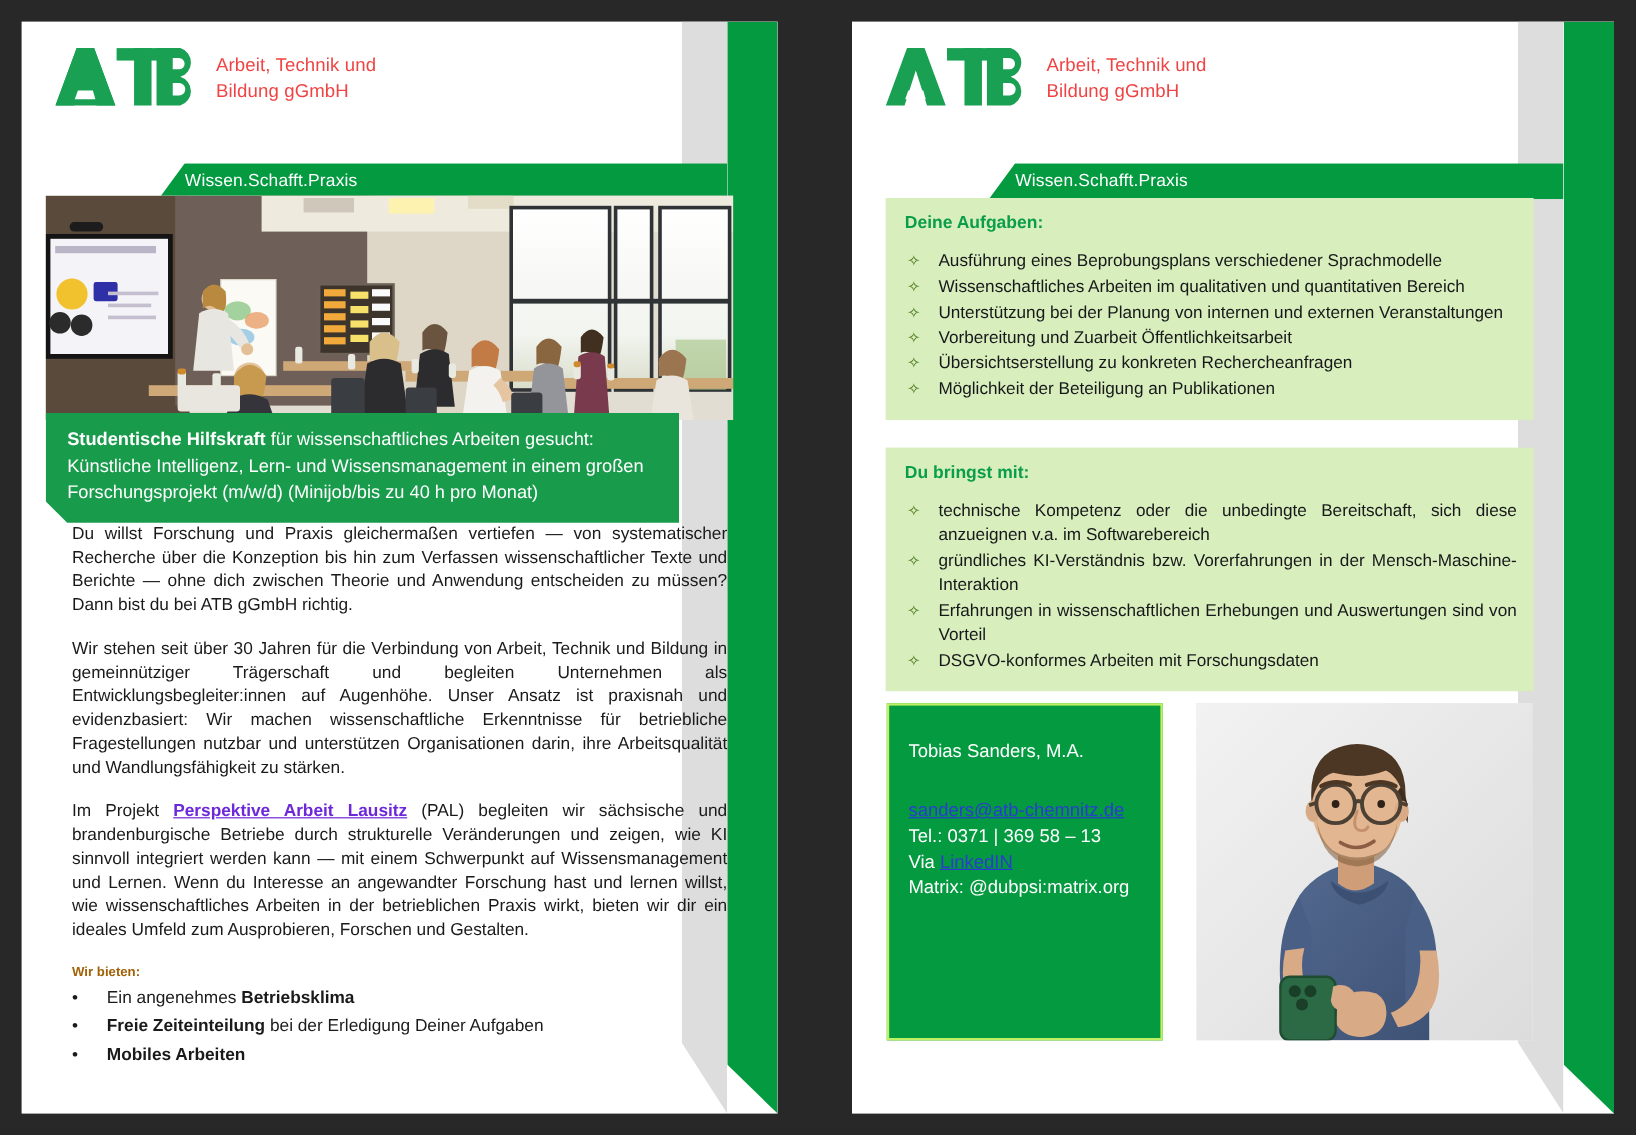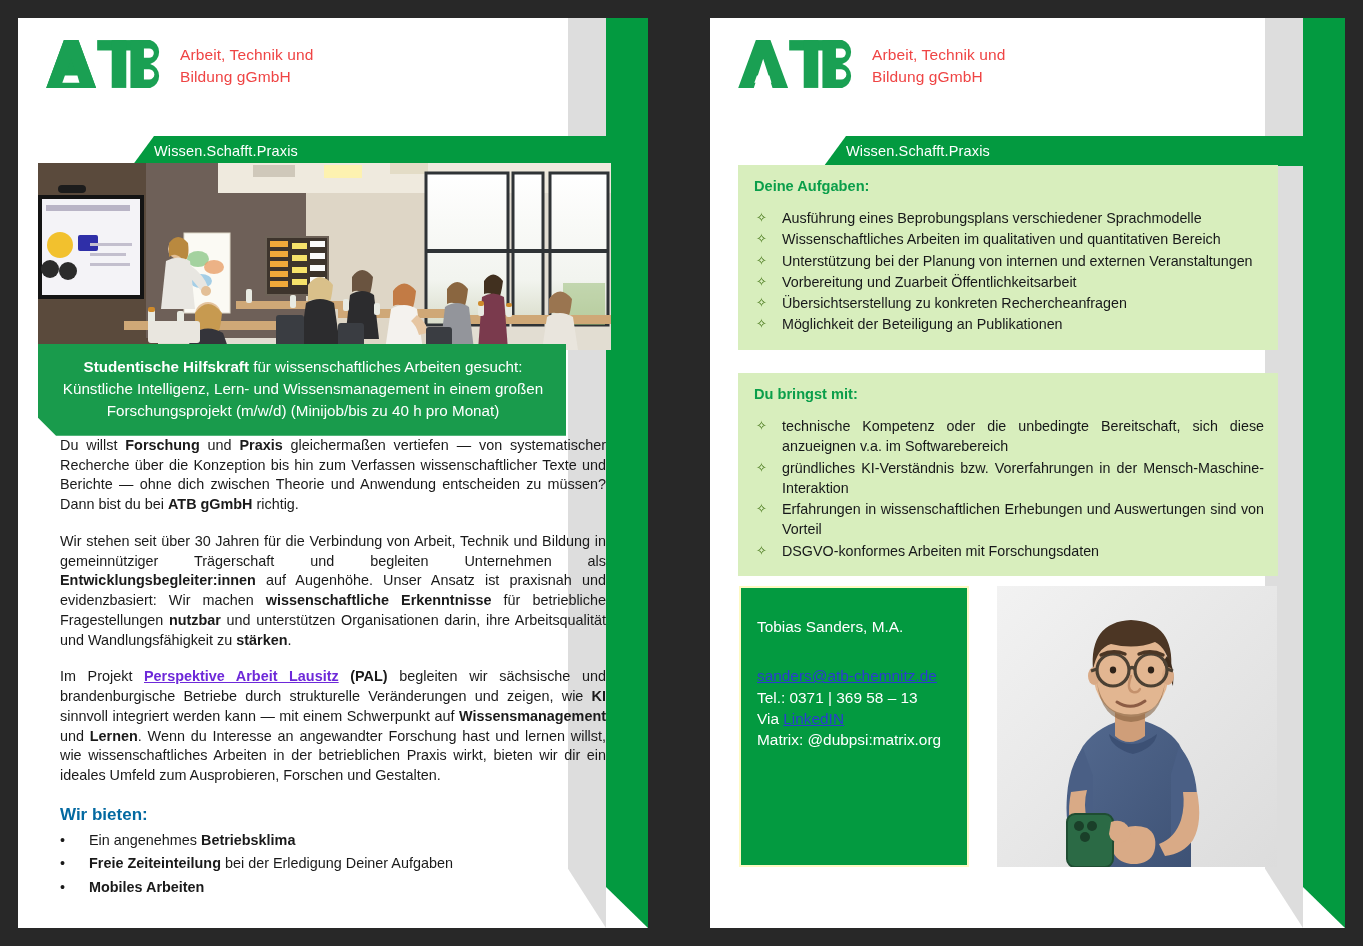--- a/index.html
+++ b/index.html
@@ -70,38 +70,38 @@
     overflow: hidden; background: #cfc8bd;
   }
   .hero svg { display:block; width:100%; height:100%; }
 
   
   .caption-box {
     position: absolute; left: 20px; top: 326px; width: 528px;
     background: #199b4c;
     padding: 12px 16px 14px 18px;
     clip-path: polygon(0 0, 100% 0, 100% 100%, 18px 100%, 0 calc(100% - 18px));
-    color: #ffffff; font-size: 15.2px; line-height: 1.44; text-align: center;
+    color: #ffffff; font-size: 15.2px; line-height: 1.44;
   }
   .caption-box b { font-weight: 700; }
 
   
   .body-copy {
     position: absolute; left: 42px; top: 418px; width: 546px;
     color: #1a1a1a; font-size: 14.4px; line-height: 1.37;
     text-align: justify;
   }
   .body-copy p { margin: 0 0 17px 0; }
-  .body-copy b { font-weight: 700; }
+  .body-copy b { font-weight: 400; }
   .link-green {
     color: #6d28d9; font-weight: 700; text-decoration: underline;
   }
 
   .offer-head {
-    color: #0369a1; font-weight: 700; font-size: 17px;
+    color: #a16207; font-weight: 700; font-size: 11px;
     margin: 4px 0 4px 0;
   }
   ul.offer { list-style: none; margin: 0; padding: 0; }
   ul.offer li {
     display: flex; gap: 0; font-size: 14.4px; line-height: 1.42;
     color: #1a1a1a; margin-bottom: 3px; text-align: left;
   }
   ul.offer li .dot { width: 29px; flex: none; }
   ul.offer li b { font-weight: 700; }
 
@@ -125,21 +125,21 @@
   }
   ul.diamond li .dia {
     width: 30px; flex: none; color: #4b7a1e; font-size: 13px;
     line-height: 1.5; text-align: left; padding-left: 4px;
   }
   ul.diamond li .txt { flex: 1 1 auto; }
 
   
   #contact {
     position: absolute; left: 739px; top: 586px; width: 230px; height: 281px;
-    background: #039a40; border: 2px solid #fef9c3;
+    background: #039a40; border: 2px solid #bef264;
     padding: 28px 16px 0 16px;
     color: #ffffff; font-size: 15.4px; line-height: 1.38;
   }
   #contact .nm { margin-bottom: 28px; }
   #contact a {
     color: #2c3bd1; text-decoration: underline;
   }
   #contact .blk2 { margin-bottom: 26px; }
   #contact .line { white-space: nowrap; }
 

